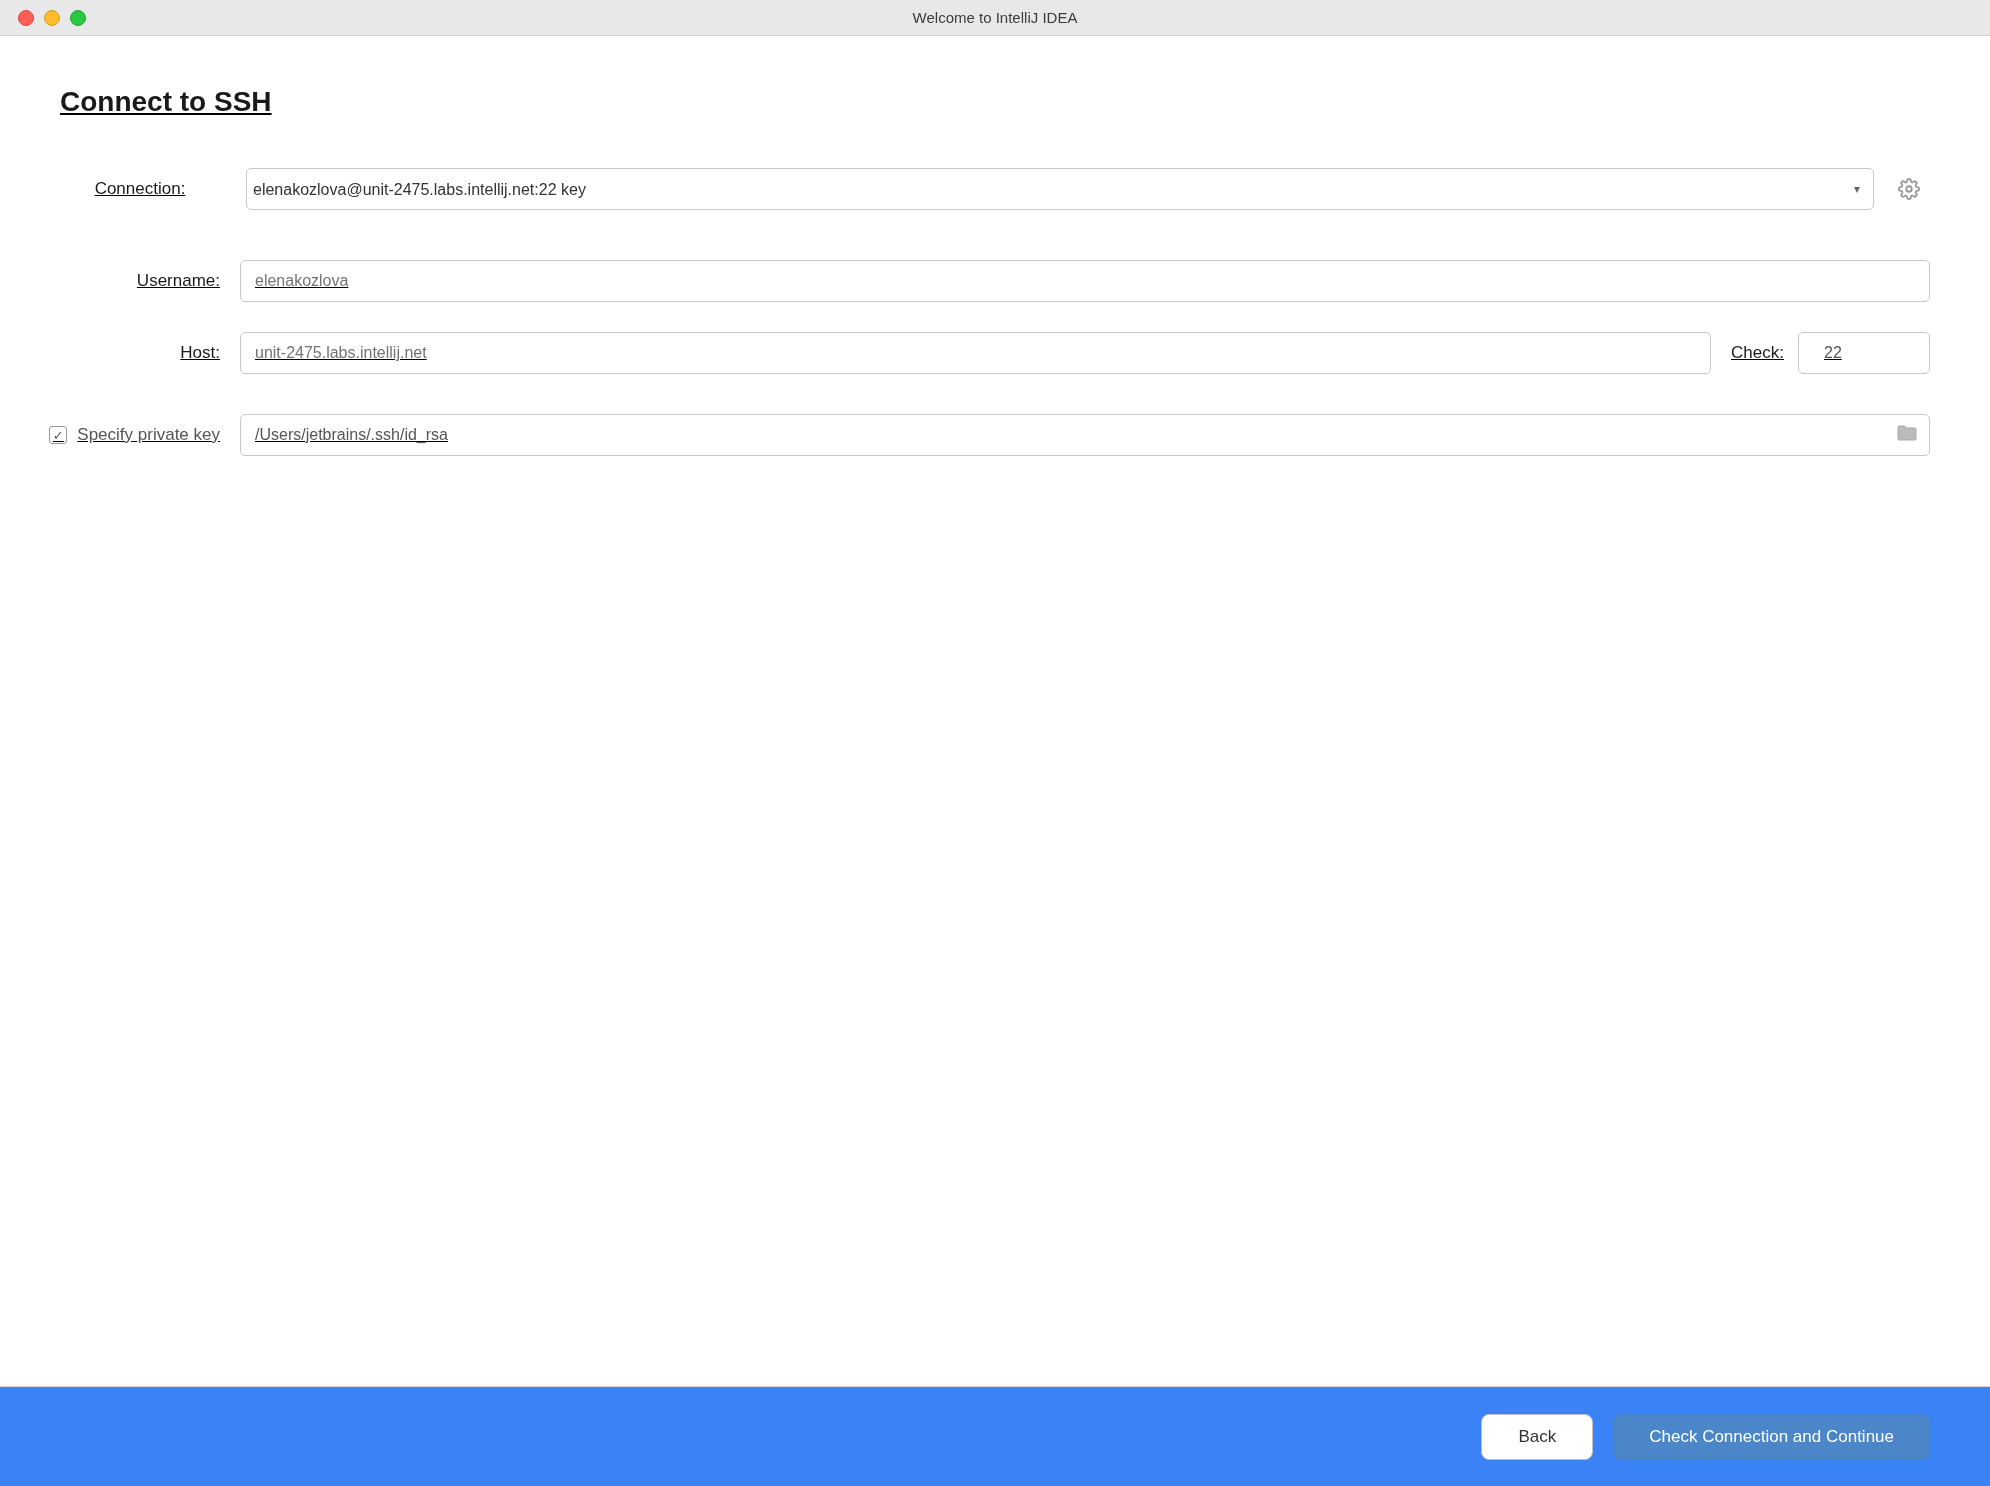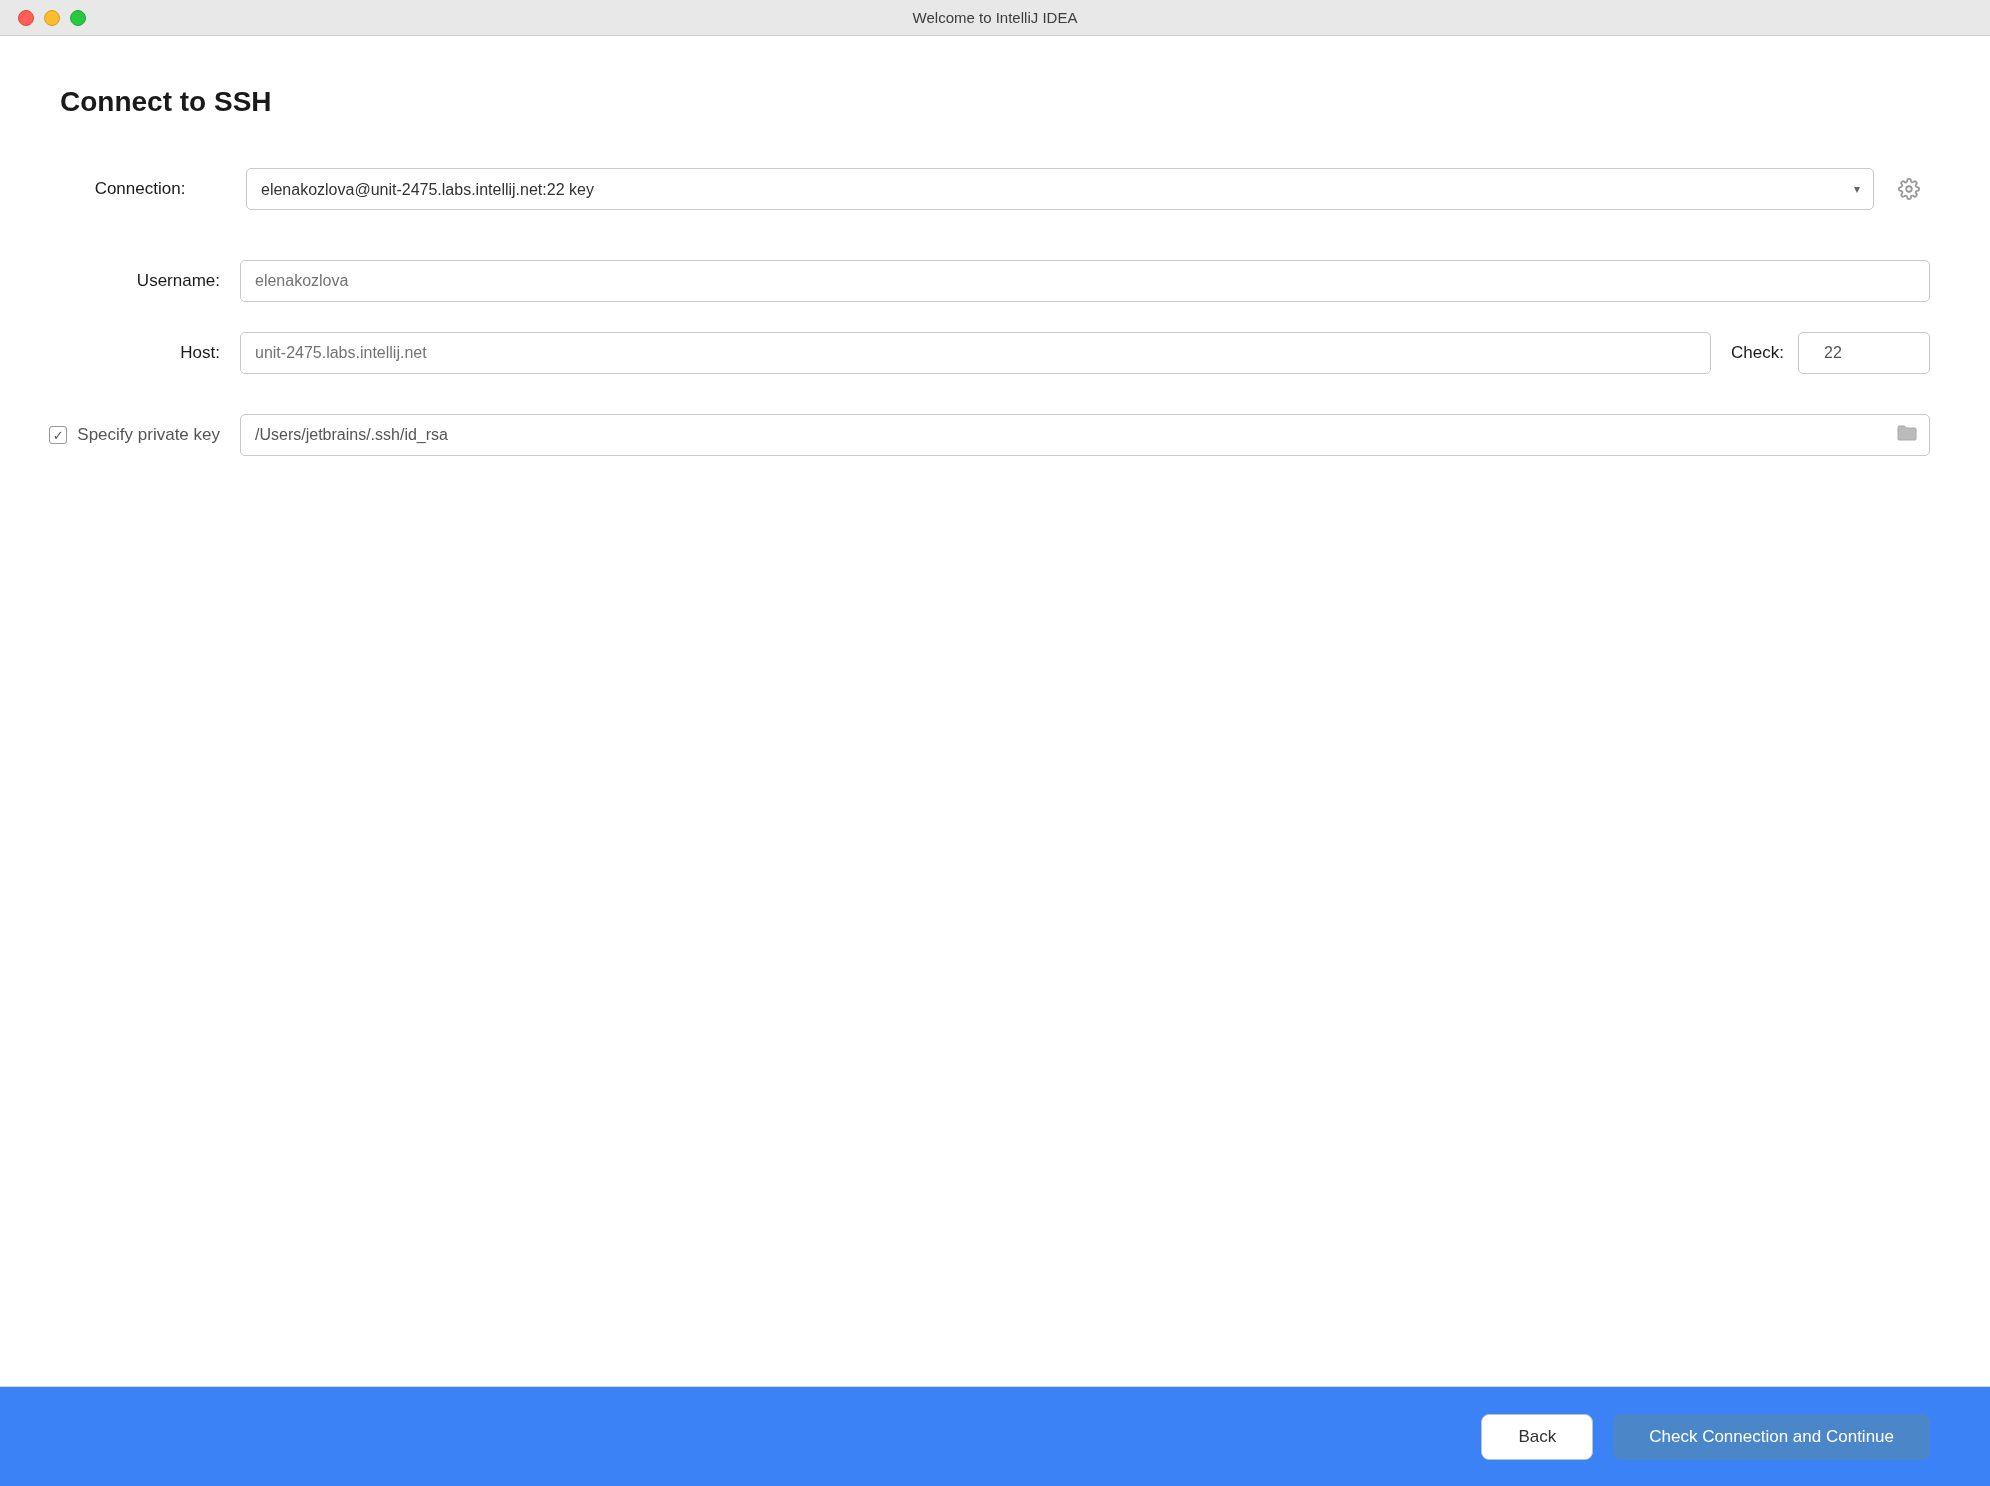--- a/index.html
+++ b/index.html
@@ -53,20 +53,21 @@
       color: #3c3c3c;
       font-weight: 400;
     }
 
     .main-content {
       flex: 1;
       background: #ffffff;
       padding: 50px 60px 40px 60px;
       display: flex;
       flex-direction: column;
+      text-decoration: underline;
     }
 
     .page-title {
       font-size: 28px;
       font-weight: 700;
       color: #1a1a1a;
       margin-bottom: 50px;
     }
 
     .form-section {
@@ -120,21 +121,21 @@
     .connection-select-wrapper {
       flex: 1;
       position: relative;
     }
 
     .connection-select {
       width: 100%;
       height: 42px;
       border: 1px solid #c8c8c8;
       border-radius: 5px;
-      padding: 0 44px 0 14px;
+      padding: 0 44px 0 6px;
       font-size: 16px;
       color: #333;
       background: #fff;
       appearance: none;
       -webkit-appearance: none;
       outline: none;
       cursor: pointer;
     }
 
     .connection-chevron {

